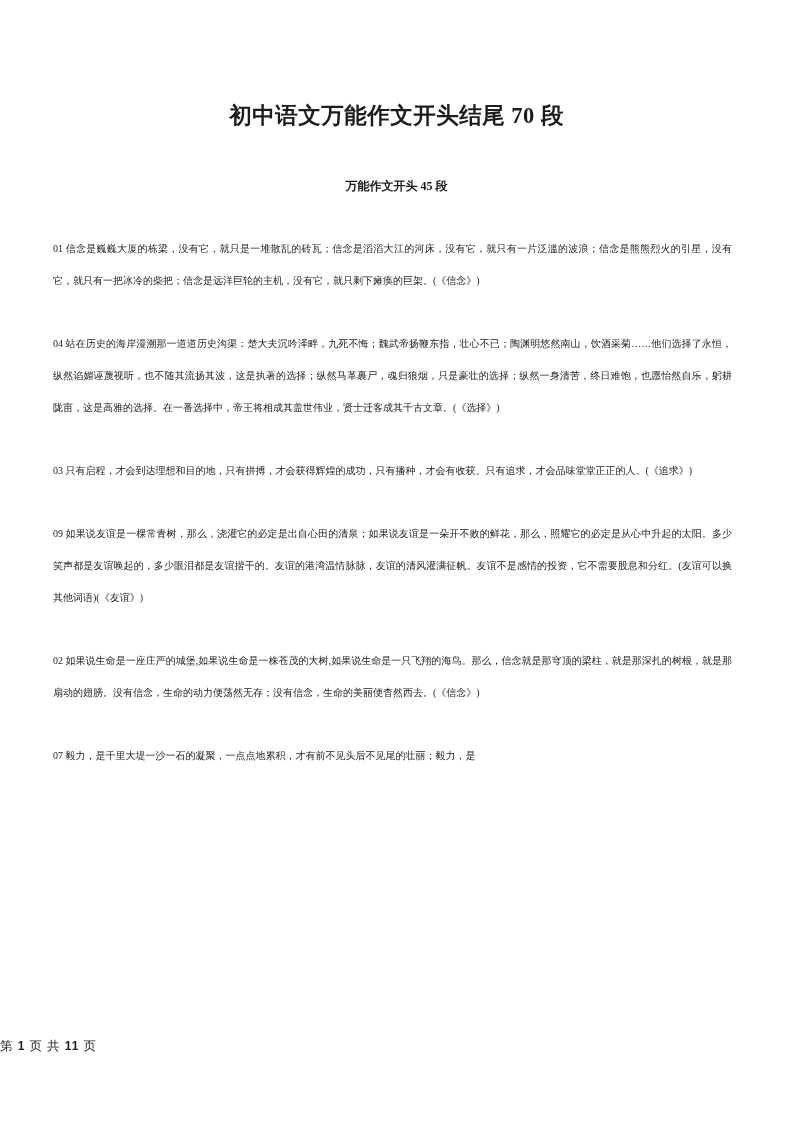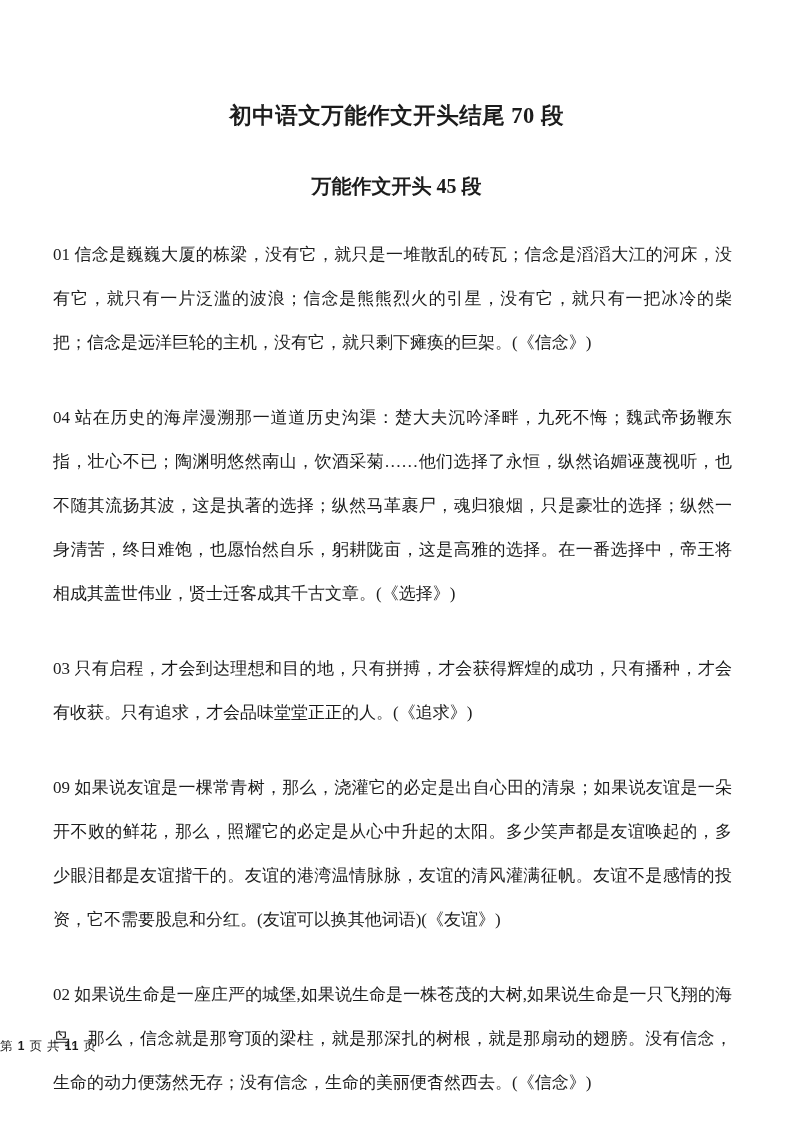--- a/index.html
+++ b/index.html
@@ -25,30 +25,30 @@
     padding-top: 86px;
     text-align: center;
     font-size: 22.5px;
     font-weight: bold;
     letter-spacing: 0.5px;
     line-height: 30px;
   }
   .doc-subtitle {
     margin-top: 44px;
     text-align: center;
-    font-size: 20px;
+    font-size: 12px;
     font-weight: bold;
     line-height: 22px;
   }
   .paragraphs {
     margin-top: 36px;
   }
   .para {
-    font-size: 17px;
-    line-height: 44px;
+    font-size: 10px;
+    line-height: 32px;
     text-align: justify;
     text-justify: inter-character;
     margin: 0 8px 31px 0;
     word-break: break-all;
   }
   .page-footer {
     position: absolute;
     left: 0;
     right: 0;
     top: 1038px;
@@ -72,19 +72,20 @@
     <h1 class="doc-title">初中语文万能作文开头结尾 70 段</h1>
 
     <h2 class="doc-subtitle">万能作文开头 45 段</h2>
 
     <div class="paragraphs">
       <p class="para">01 信念是巍巍大厦的栋梁，没有它，就只是一堆散乱的砖瓦；信念是滔滔大江的河床，没有它，就只有一片泛滥的波浪；信念是熊熊烈火的引星，没有它，就只有一把冰冷的柴把；信念是远洋巨轮的主机，没有它，就只剩下瘫痪的巨架。(《信念》)</p>
       <p class="para">04 站在历史的海岸漫溯那一道道历史沟渠：楚大夫沉吟泽畔，九死不悔；魏武帝扬鞭东指，壮心不已；陶渊明悠然南山，饮酒采菊……他们选择了永恒，纵然谄媚诬蔑视听，也不随其流扬其波，这是执著的选择；纵然马革裹尸，魂归狼烟，只是豪壮的选择；纵然一身清苦，终日难饱，也愿怡然自乐，躬耕陇亩，这是高雅的选择。在一番选择中，帝王将相成其盖世伟业，贤士迁客成其千古文章。(《选择》)</p>
       <p class="para">03 只有启程，才会到达理想和目的地，只有拼搏，才会获得辉煌的成功，只有播种，才会有收获。只有追求，才会品味堂堂正正的人。(《追求》)</p>
       <p class="para">09 如果说友谊是一棵常青树，那么，浇灌它的必定是出自心田的清泉；如果说友谊是一朵开不败的鲜花，那么，照耀它的必定是从心中升起的太阳。多少笑声都是友谊唤起的，多少眼泪都是友谊揩干的。友谊的港湾温情脉脉，友谊的清风灌满征帆。友谊不是感情的投资，它不需要股息和分红。(友谊可以换其他词语)(《友谊》)</p>
       <p class="para">02 如果说生命是一座庄严的城堡,如果说生命是一株苍茂的大树,如果说生命是一只飞翔的海鸟。那么，信念就是那穹顶的梁柱，就是那深扎的树根，就是那扇动的翅膀。没有信念，生命的动力便荡然无存；没有信念，生命的美丽便杳然西去。(《信念》)</p>
+      <p class="para">07 毅力，是千里大堤一沙一石的凝聚，一点点地累积，才有前不见头后不见尾的壮丽；毅力，是</p>
     </div>
   </div>
 
   <div class="page-footer">
     <span>第 </span><span class="num">1</span><span> 页 共 </span><span class="num">11</span><span> 页</span>
   </div>
 </div>
 
 </body></html>

